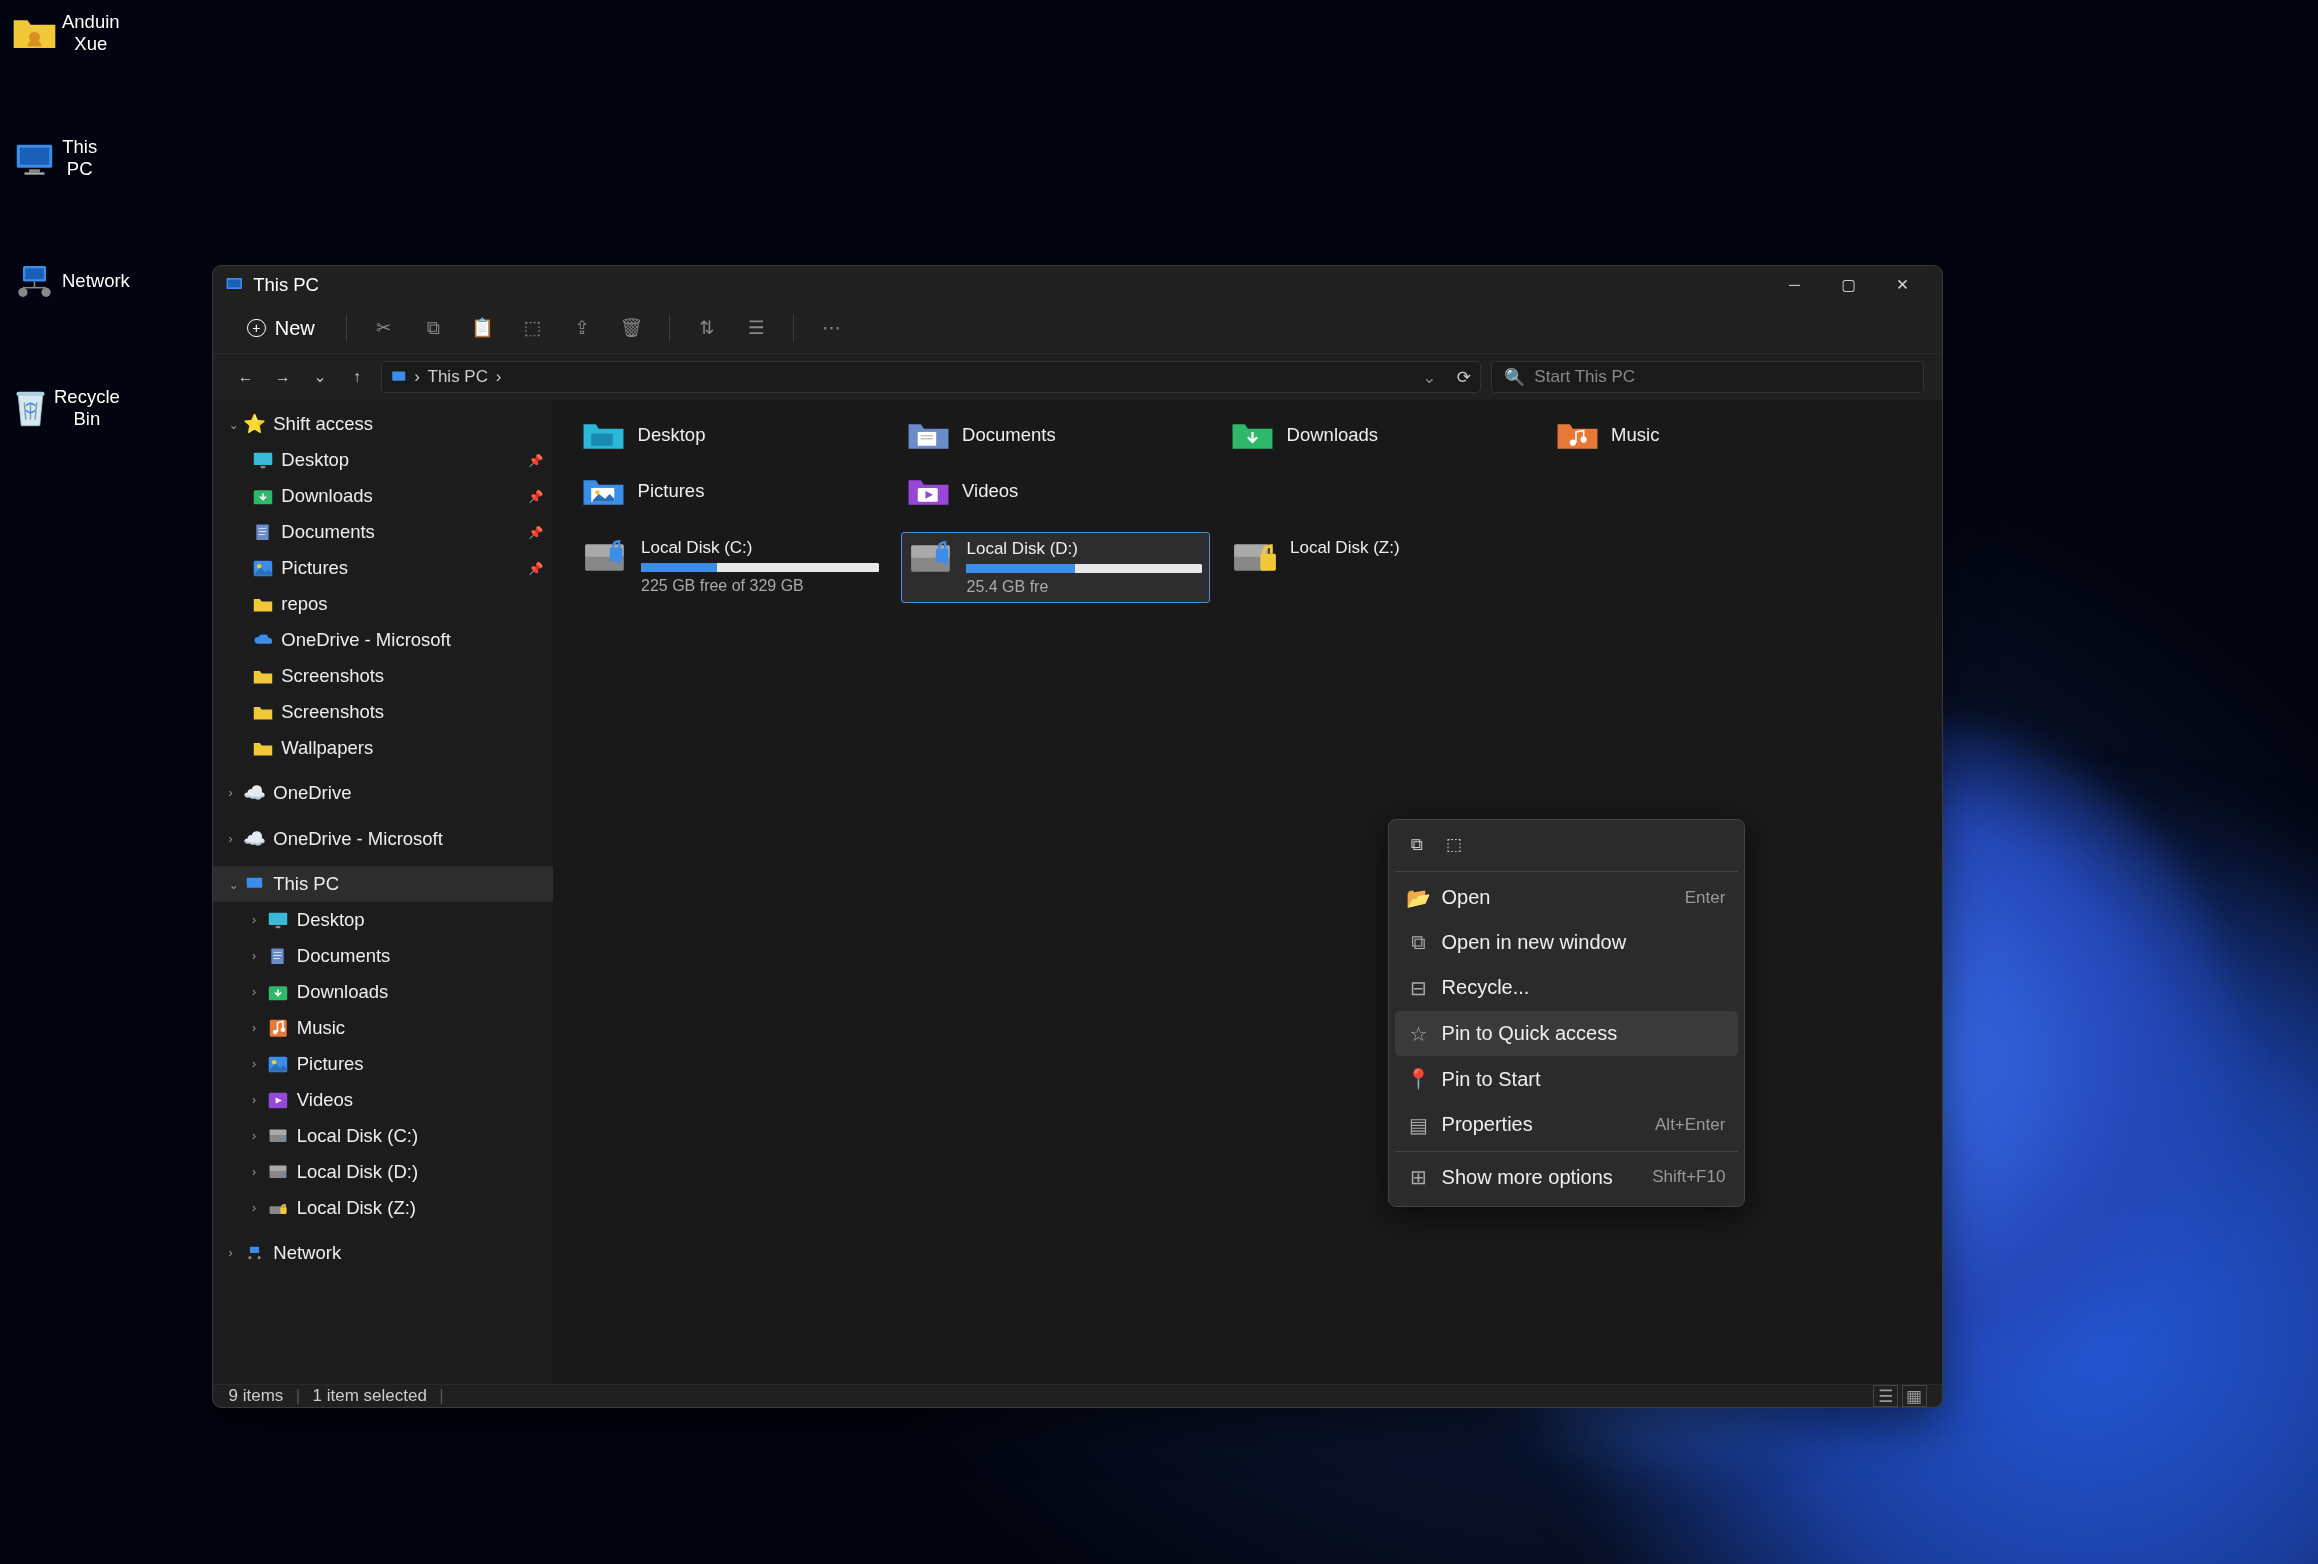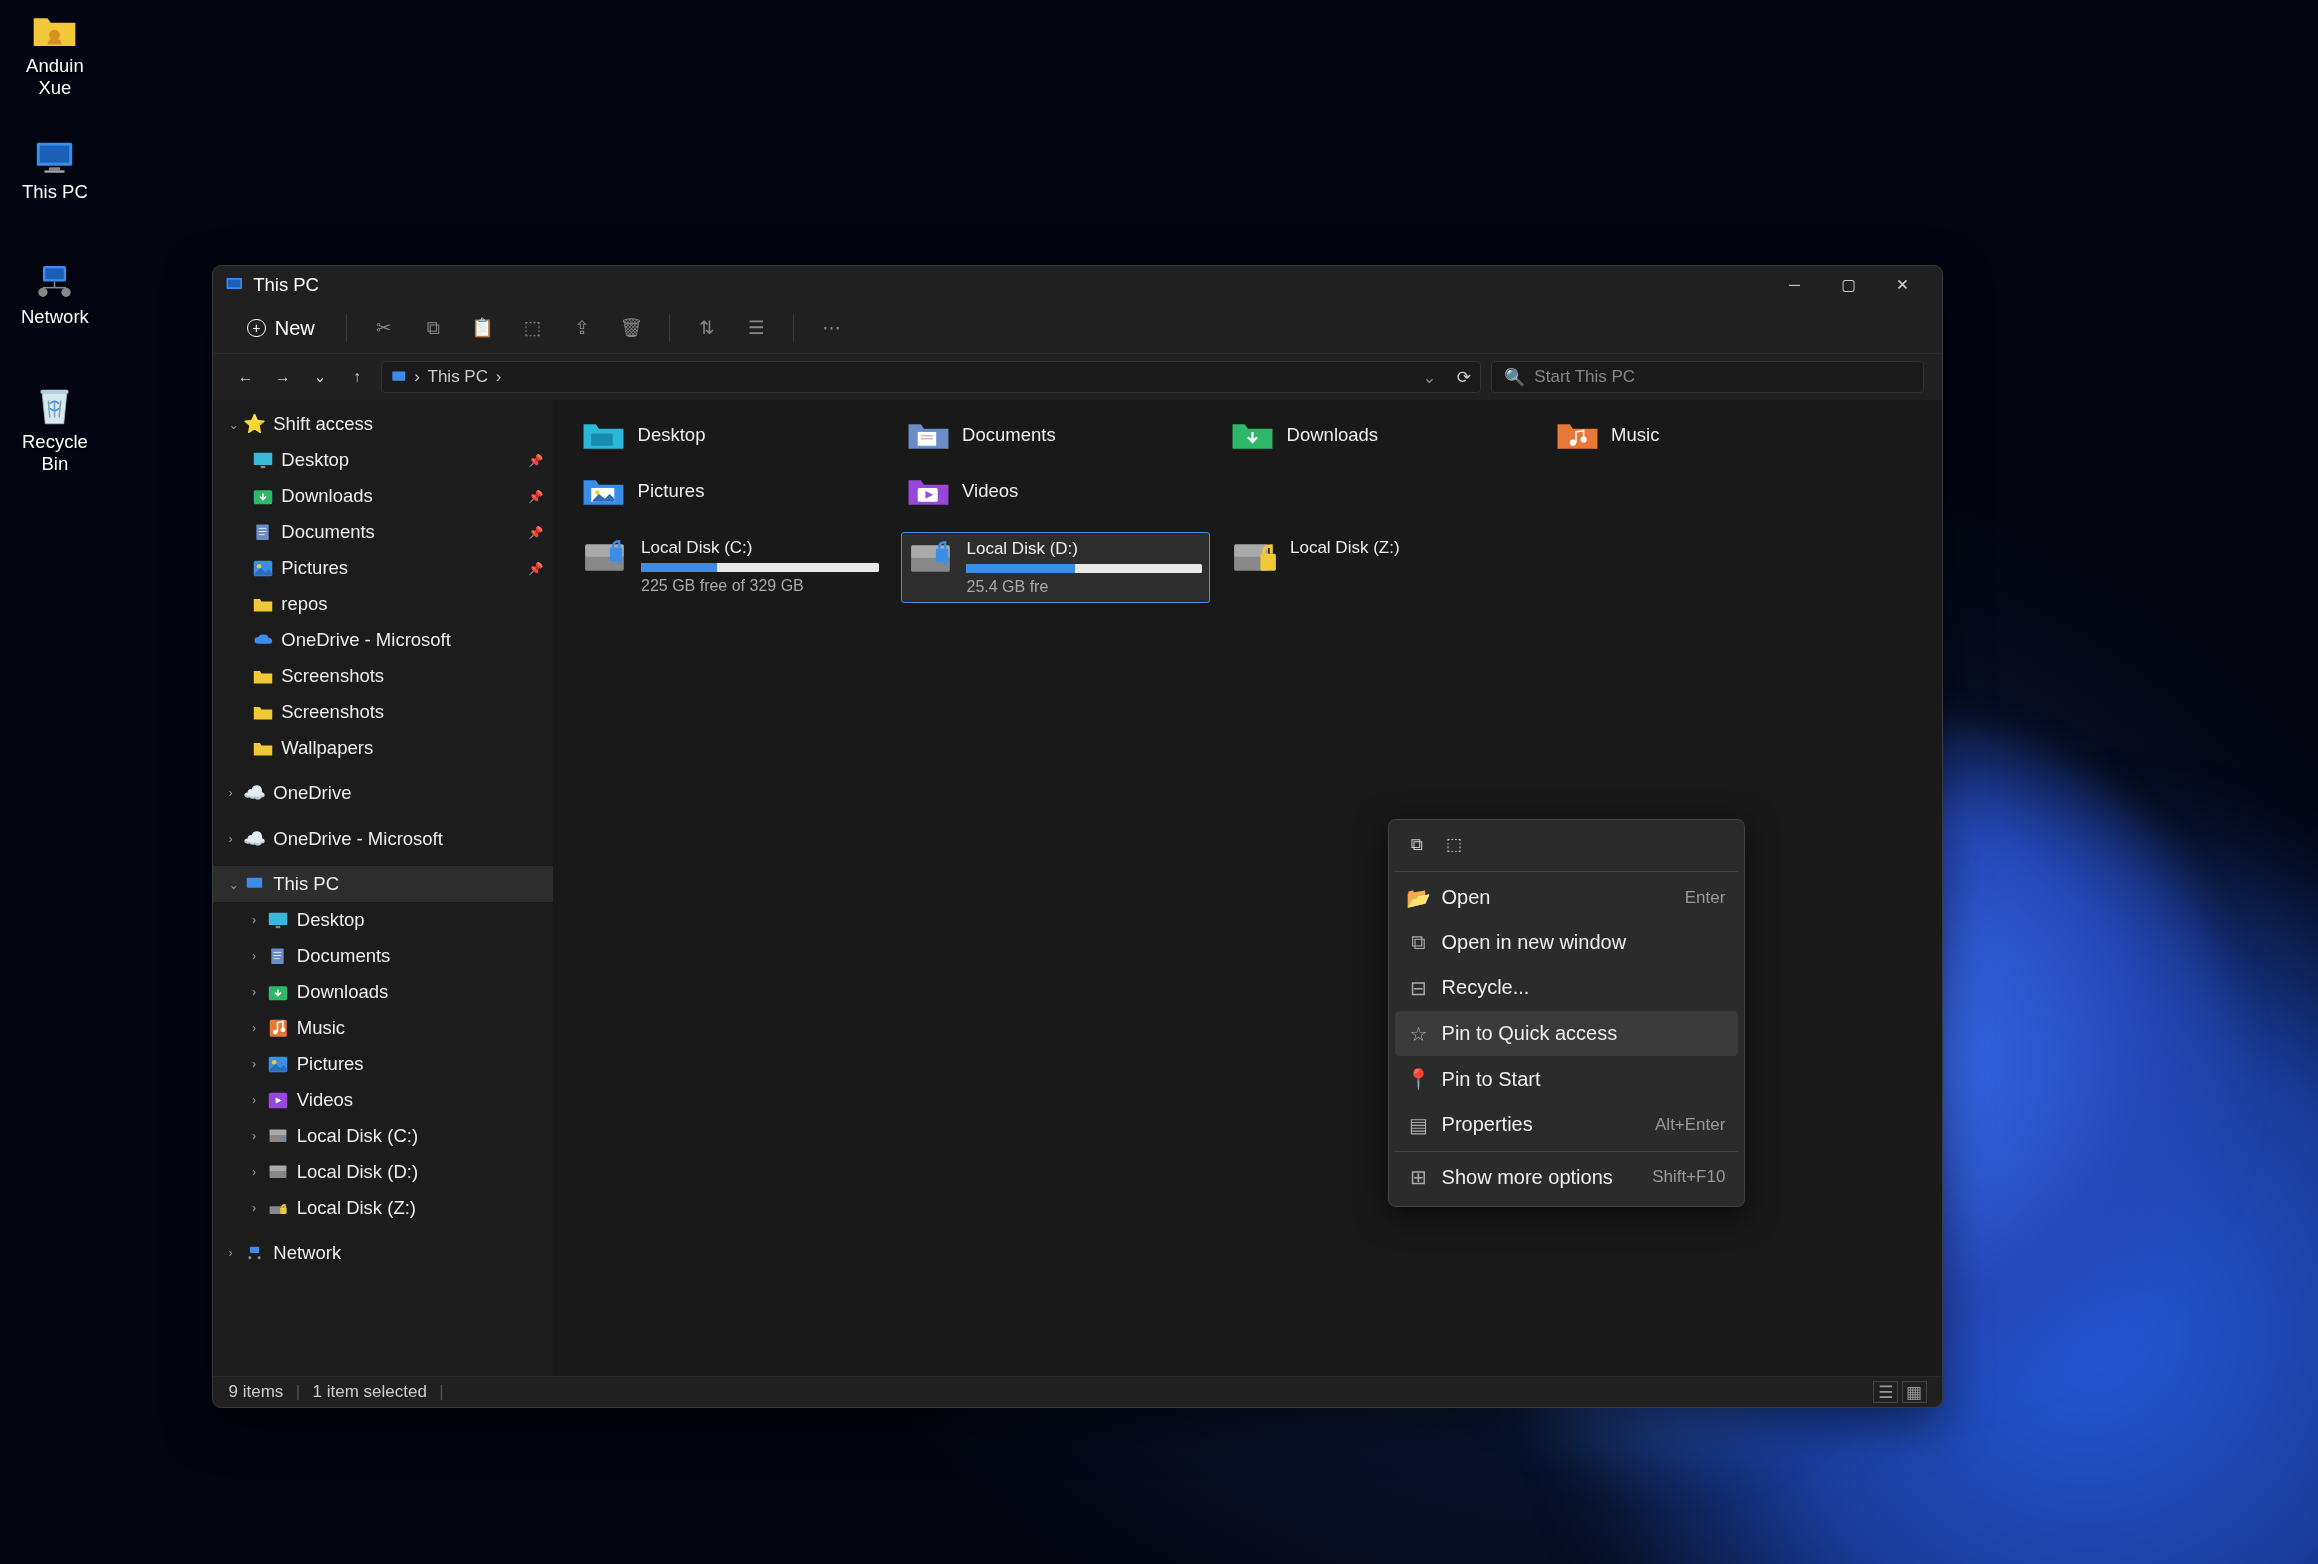--- a/index.html
+++ b/index.html
@@ -10,21 +10,21 @@
   transform-origin: top left;
 }
 .bloom { position: absolute; right: 0; bottom: 0; width: 1237px; height: 927px; z-index: 0; }
 .bloom::before { content: ''; position: absolute; width: 1082px; height: 1082px; right: -309px; bottom: -309px; 
   background: radial-gradient(circle, #2558d8 0%, #1a3e9e 40%, transparent 70%); border-radius: 50%; filter: blur(31px); }
 .bloom::after { content: ''; position: absolute; width: 696px; height: 696px; right: 77px; bottom: 155px;
   background: radial-gradient(circle, #3a6ff0 0%, #2448b8 50%, transparent 75%); border-radius: 50%; filter: blur(15.5px); }
 .bloom2 { position: absolute; width: 541px; height: 541px; right: 386px; bottom: 39px;
   background: radial-gradient(circle, #4080ff 0%, transparent 60%); border-radius: 50%; filter: blur(23px); z-index: 0; }
 
-.desktop-icon { position: absolute; display: flex; flex-direction: column; align-items: center; gap: 4.6px; width: 85px; cursor: pointer; }
+.desktop-icon { position: absolute; display: flex; flex-direction: row; align-items: center; gap: 4.6px; width: 85px; cursor: pointer; }
 .desktop-icon .icon { width: 49px; height: 40px; display: flex; align-items: center; justify-content: center; font-size: 31px; }
 .desktop-icon .label { color: #fff; font-size: 18.5px; text-align: center; text-shadow: 0 0.8px 1.5px rgba(0,0,0,0.8); }
 
 .window { position: absolute; left: 212px; top: 265px; width: 1731px; height: 1143px;
   background: #202020; border: 0.8px solid #3a3a3a; border-radius: 9.3px; box-shadow: 0 15.5px 46px rgba(0,0,0,0.5); display:flex; flex-direction:column; }
 .titlebar { height: 37px; display: flex; align-items: center; padding: 0 12.4px; }
 .titlebar-icon { width: 18.5px; height: 18.5px; margin-right: 9.3px; }
 .titlebar-title { color: #fff; font-size: 18.5px; flex: 1; }
 .window-controls { display: flex; gap: 0; }
 .win-ctrl { width: 54px; height: 37px; display:flex; align-items:center; justify-content:center; color:#ccc; font-size:15.5px; cursor:pointer; }
@@ -69,21 +69,21 @@
 
 .context-menu { position:absolute; left:835px; top:419px; width:357px; background:#2b2b2b; border:0.8px solid #444; border-radius:7.7px; box-shadow:0 7.7px 31px rgba(0,0,0,0.6); padding:6.2px; z-index: 100;}
 .ctx-top { display:flex; gap:6.2px; padding:3.1px 6.2px 7.7px 6.2px; }
 .ctx-top-icon { width:31px; height:31px; display:flex; align-items:center; justify-content:center; color:#ccc; border-radius:3.1px; font-size:17px;}
 .ctx-sep { height:0.8px; background:#444; margin:3.1px 0; }
 .ctx-item { display:flex; align-items:center; padding:10.8px 12.4px; border-radius:4.6px; cursor:pointer; gap:12.4px; font-size:20px; color:#eee;}
 .ctx-item:hover, .ctx-item.hover { background:#3a3a3a; }
 .ctx-item .ci { width:21.6px; display:flex; align-items:center; justify-content:center; color:#aaa; }
 .ctx-item .shortcut { margin-left:auto; color:#999; font-size:17px; }
 
-.statusbar { height:31px; border-top:0.8px solid #2a2a2a; display:flex; align-items:center; padding:0 15.5px; color:#ccc; font-size:17px; gap:12.4px;}
+.statusbar { height:23px; border-top:0.8px solid #2a2a2a; display:flex; align-items:center; padding:0 15.5px; color:#ccc; font-size:17px; gap:12.4px;}
 .statusbar .ssep { color:#555; }
 .statusbar .view-toggle { margin-left:auto; display:flex; gap:3.1px;}
 .statusbar .vt { width:25px; height:21.6px; display:flex; align-items:center; justify-content:center; border:0.8px solid #444; color:#999;}
 
 svg { display:block; }
 </style>
 </head>
 <body>
 
 <div class="bloom"></div>

